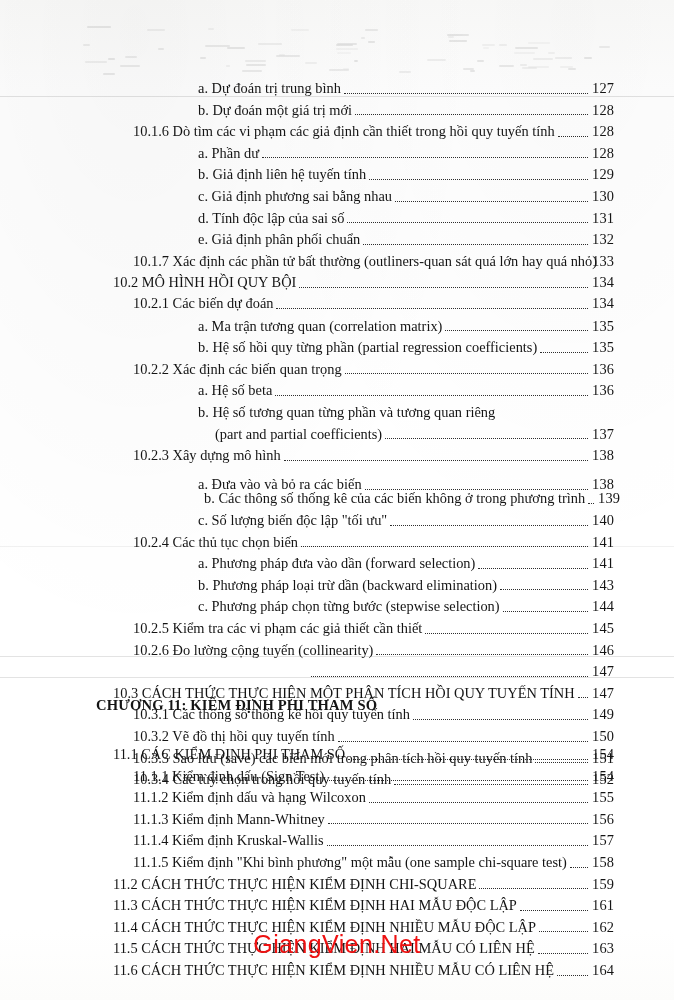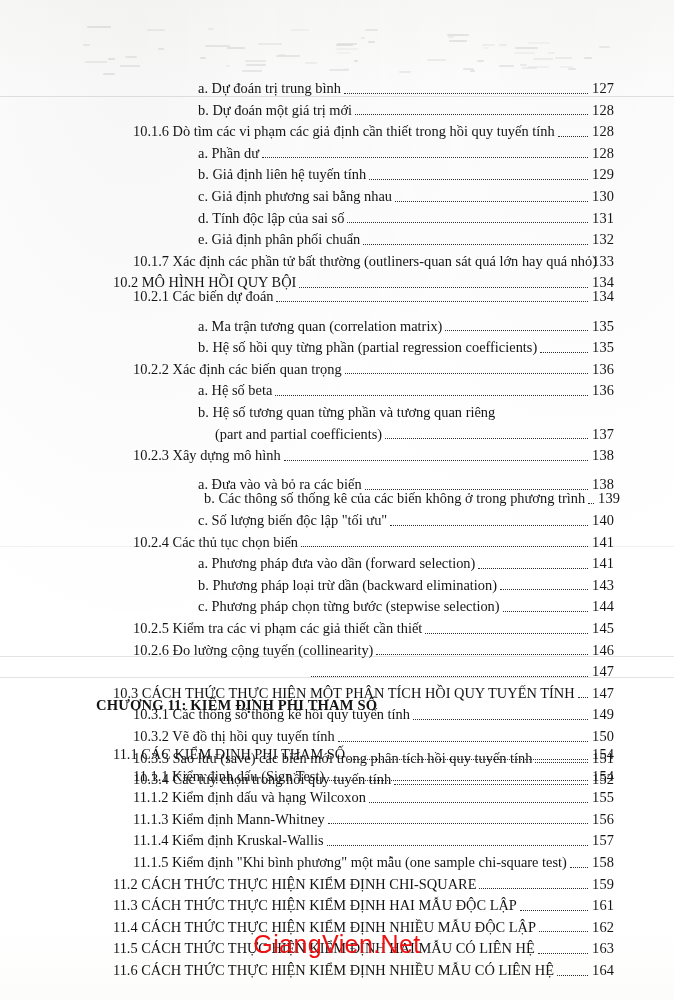--- a/index.html
+++ b/index.html
@@ -230,21 +230,21 @@
       </div>
       <div class="row lvl-sub" style="top: 250.8px; position: absolute; left: 0px; width: 674px;">
         <span class="txt">10.1.7 Xác định các phần tử bất thường (outliners-quan sát quá lớn hay quá nhỏ)</span>
         <span class="pg">133</span>
       </div>
       <div class="row lvl-sec" style="top: 272.4px; position: absolute; left: 0px; width: 674px;">
         <span class="txt">10.2 MÔ HÌNH HỒI QUY BỘI</span>
         <span class="leader" style="left: 299.344px; width: 288.656px;"></span>
         <span class="pg">134</span>
       </div>
-      <div class="row lvl-sub" style="top: 286px; position: absolute; left: 0px; width: 674px;">
+      <div class="row lvl-sub" style="top: 293px; position: absolute; left: 0px; width: 674px;">
         <span class="txt">10.2.1 Các biến dự đoán</span>
         <span class="leader" style="left: 276.484px; width: 311.516px;"></span>
         <span class="pg">134</span>
       </div>
       <div class="row lvl-item" style="top: 315.6px; position: absolute; left: 0px; width: 674px; padding-left: 27px;">
         <span class="txt">a. Ma trận tương quan (correlation matrix)</span>
         <span class="leader" style="left: 445.375px; width: 142.625px;"></span>
         <span class="pg">135</span>
       </div>
       <div class="row lvl-item" style="top: 337.2px; position: absolute; left: 0px; width: 674px;">

